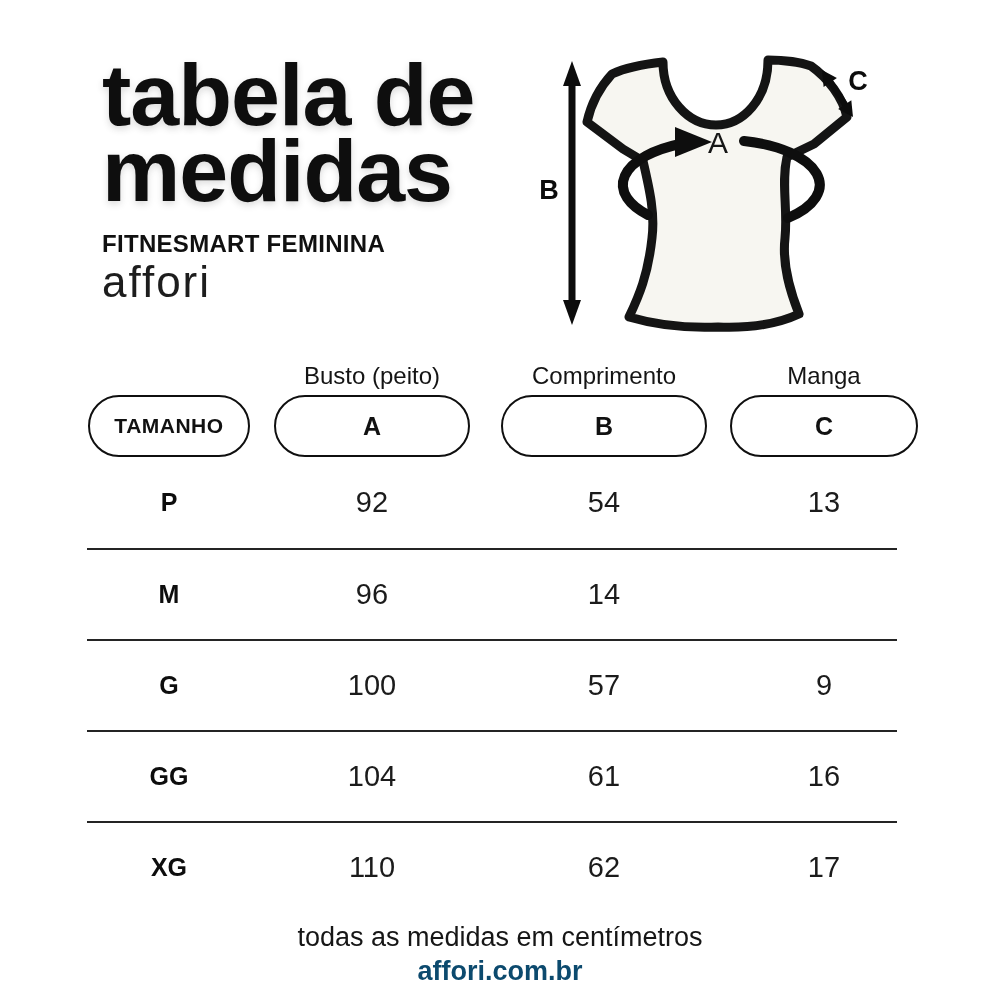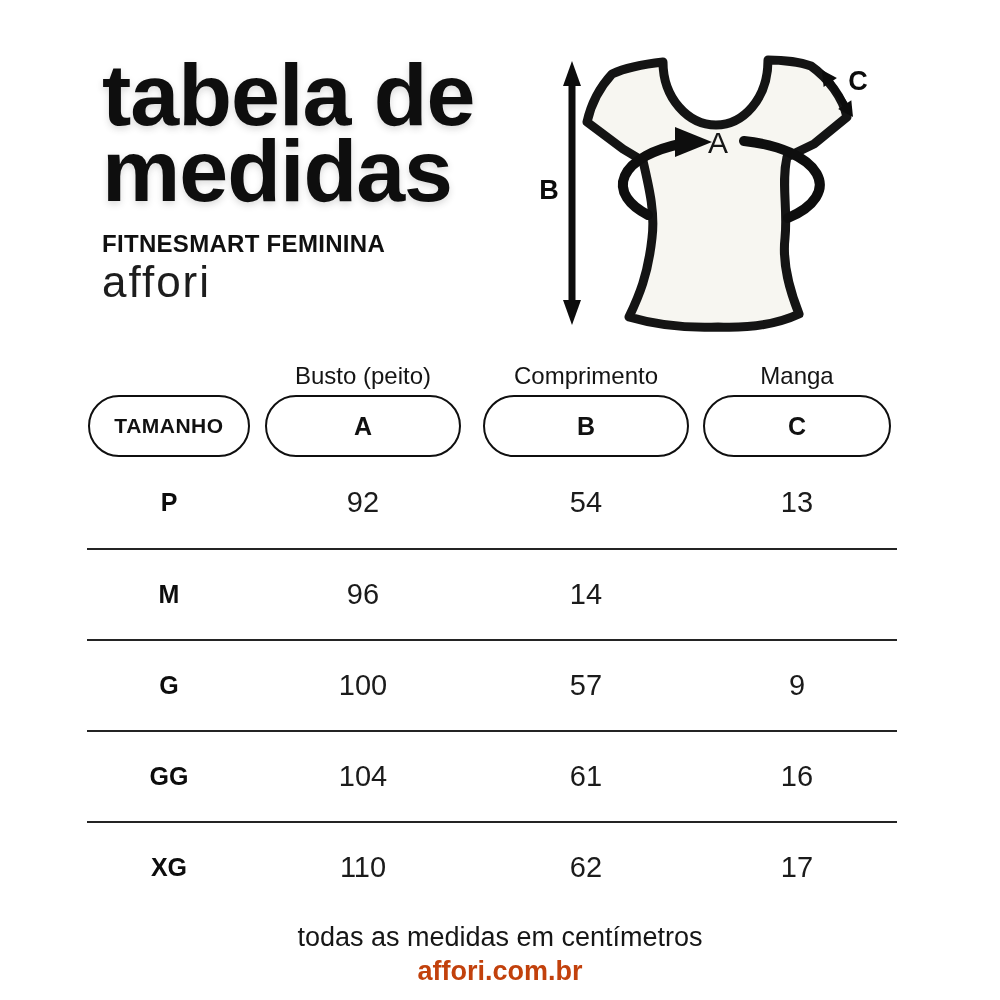--- a/index.html
+++ b/index.html
@@ -17,40 +17,40 @@
            line-height:46px; color:#1d1d1d; }
 
   
   .diagram { position:absolute; left:530px; top:28px; width:395px; height:315px; }
   .diagram svg { display:block; }
   .svg-label { font-family:"Liberation Sans", sans-serif; font-weight:700; font-size:27px; fill:#0c0c0c; }
   .svg-label-light { font-family:"Liberation Sans", sans-serif; font-weight:400; font-size:30px; fill:#161616; }
 
   
   .size-table { position:absolute; left:87px; top:363px; width:810px; }
-  .grid-row { display:grid; grid-template-columns:164px 224px 222px 200px; }
+  .grid-row { display:grid; grid-template-columns:164px 224px 222px 200px;gap:9px; }
   .colhead-row { height:32px; }
   .colhead { text-align:center; font-size:24px; line-height:26px; color:#141414; }
   .pill-cell { display:flex; justify-content:center; }
   .pill { height:62px; border:2.5px solid #0f0f0f; border-radius:31px; background:#fff;
           display:flex; align-items:center; justify-content:center; font-weight:700; }
   .pill-tamanho { width:162px; font-size:21px; letter-spacing:.5px; }
   .pill-a { width:196px; font-size:25px; }
   .pill-b { width:206px; font-size:25px; }
   .pill-c { width:188px; font-size:25px; }
   .trow { height:91px; align-items:center; text-align:center; }
   .trow + .trow { border-top:2px solid #242424; }
   .cell-size { font-weight:700; font-size:25px; color:#0d0d0d; }
   .cell-val { font-size:29px; color:#1b1b1b; }
 
   
   .footnote { position:absolute; top:922px; left:0; width:1000px; text-align:center;
               font-size:27px; color:#161616; }
   .website  { position:absolute; top:956px; left:0; width:1000px; text-align:center;
-              font-size:27px; font-weight:700; color:#c2410c; }
+              font-size:27px; font-weight:700; color:#0c4a6e; }
 </style>
 </head>
 <body>
 
 <div class="canvas">
 
   <div class="header">
     <div class="title">
       <div>tabela de</div>
       <div>medidas</div>

